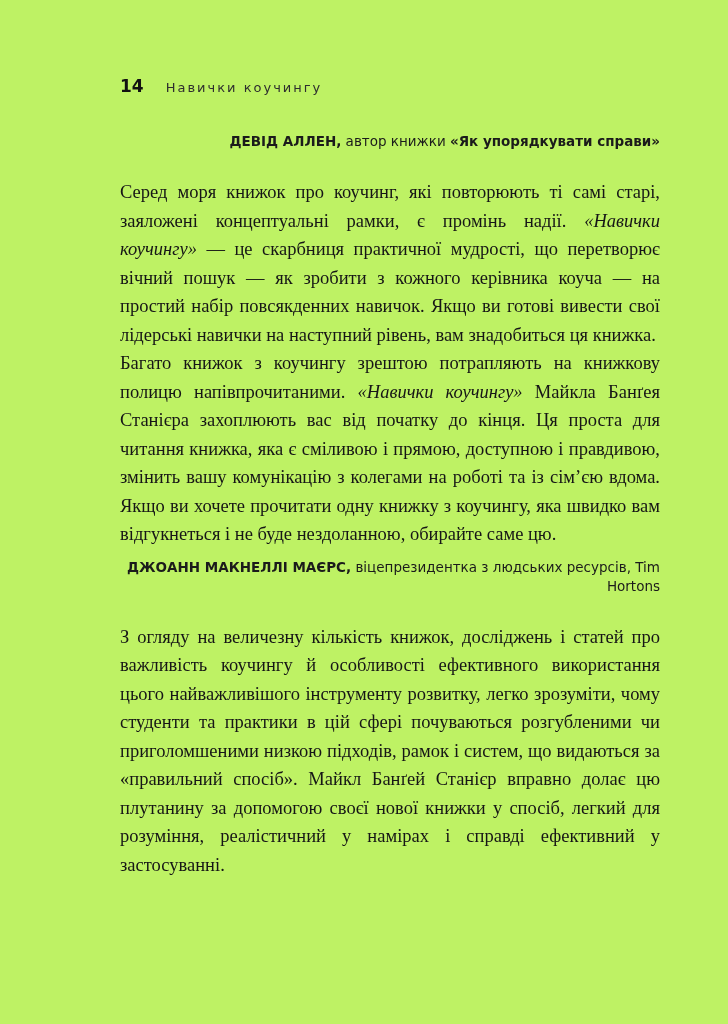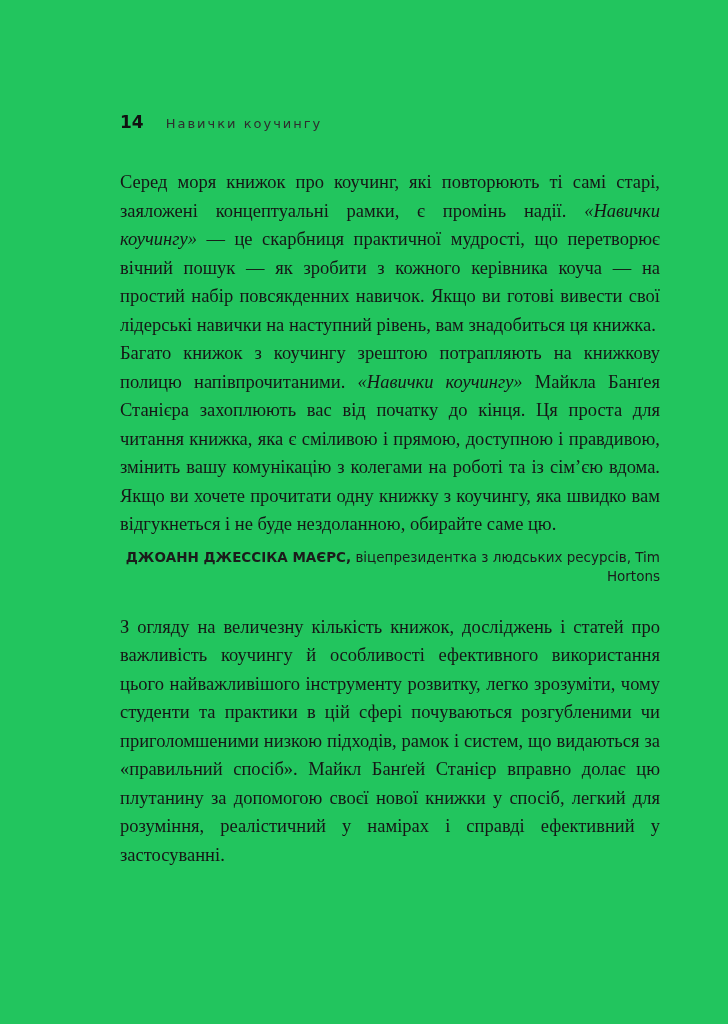--- a/index.html
+++ b/index.html
@@ -8,22 +8,22 @@
     height: 1024px;
     background: #ffffff;
     font-family: "Liberation Serif", serif;
     color: #161616;
     overflow: hidden;
   }
   .page {
     box-sizing: border-box;
     width: 728px;
     height: 1024px;
-    padding: 112px 68px 40px 120px;
-    background: #22c55e;
+    padding: 76px 68px 40px 120px;
+    background: #bef264;
   }
   .running-header {
     display: flex;
     align-items: baseline;
     gap: 22px;
     margin-bottom: 36px;
     font-family: "DejaVu Sans", sans-serif;
   }
   .page-number {
     font-weight: 700;
@@ -59,23 +59,24 @@
 <body>
 
 <div class="page">
 
   <div class="running-header">
     <span class="page-number">14</span>
     <span class="running-title">Навички коучингу</span>
   </div>
 
 
+  <p class="attribution"><span class="attr-name">ДЕВІД АЛЛЕН,</span><span> автор книжки </span><span class="attr-bold">«Як упорядкувати справи»</span></p>
 
   <p class="body-para"><span>Серед моря книжок про коучинг, які повторюють ті самі старі, заяложені концептуальні рамки, є промінь надії. </span><span class="italic">«Навички коучингу»</span><span> — це скарбниця практичної мудрості, що перетворює вічний пошук — як зробити з кожного керівника коуча — на простий набір повсякденних навичок. Якщо ви готові вивести свої лідерські навички на наступний рівень, вам знадобиться ця книжка.</span></p>
 
 
   <p class="body-para"><span>Багато книжок з коучингу зрештою потрапляють на книжкову полицю напівпрочитаними. </span><span class="italic">«Навички коучингу»</span><span> Майкла Банґея Станієра захоплюють вас від початку до кінця. Ця проста для читання книжка, яка є сміливою і прямою, доступною і правдивою, змінить вашу комунікацію з колегами на роботі та із сім’єю вдома. Якщо ви хочете прочитати одну книжку з коучингу, яка швидко вам відгукнеться і не буде нездоланною, обирайте саме цю.</span></p>
 
-  <p class="attribution"><span class="attr-name">ДЖОАНН ДЖЕССІКА МАЄРС,</span><span> віцепрезидентка з людських ресурсів, Tim Hortons</span></p>
+  <p class="attribution"><span class="attr-name">ДЖОАНН МАКНЕЛЛІ МАЄРС,</span><span> віцепрезидентка з людських ресурсів, Tim Hortons</span></p>
 
   <p class="body-para"><span>З огляду на величезну кількість книжок, досліджень і статей про важливість коучингу й особливості ефективного використання цього найважливішого інструменту розвитку, легко зрозуміти, чому студенти та практики в цій сфері почуваються розгубленими чи приголомшеними низкою підходів, рамок і систем, що видаються за «правильний спосіб». Майкл Банґей Станієр вправно долає цю плутанину за допомогою своєї нової книжки у спосіб, легкий для розуміння, реалістичний у намірах і справді ефективний у застосуванні.</span></p>
 
 </div>
 
 </body></html>

